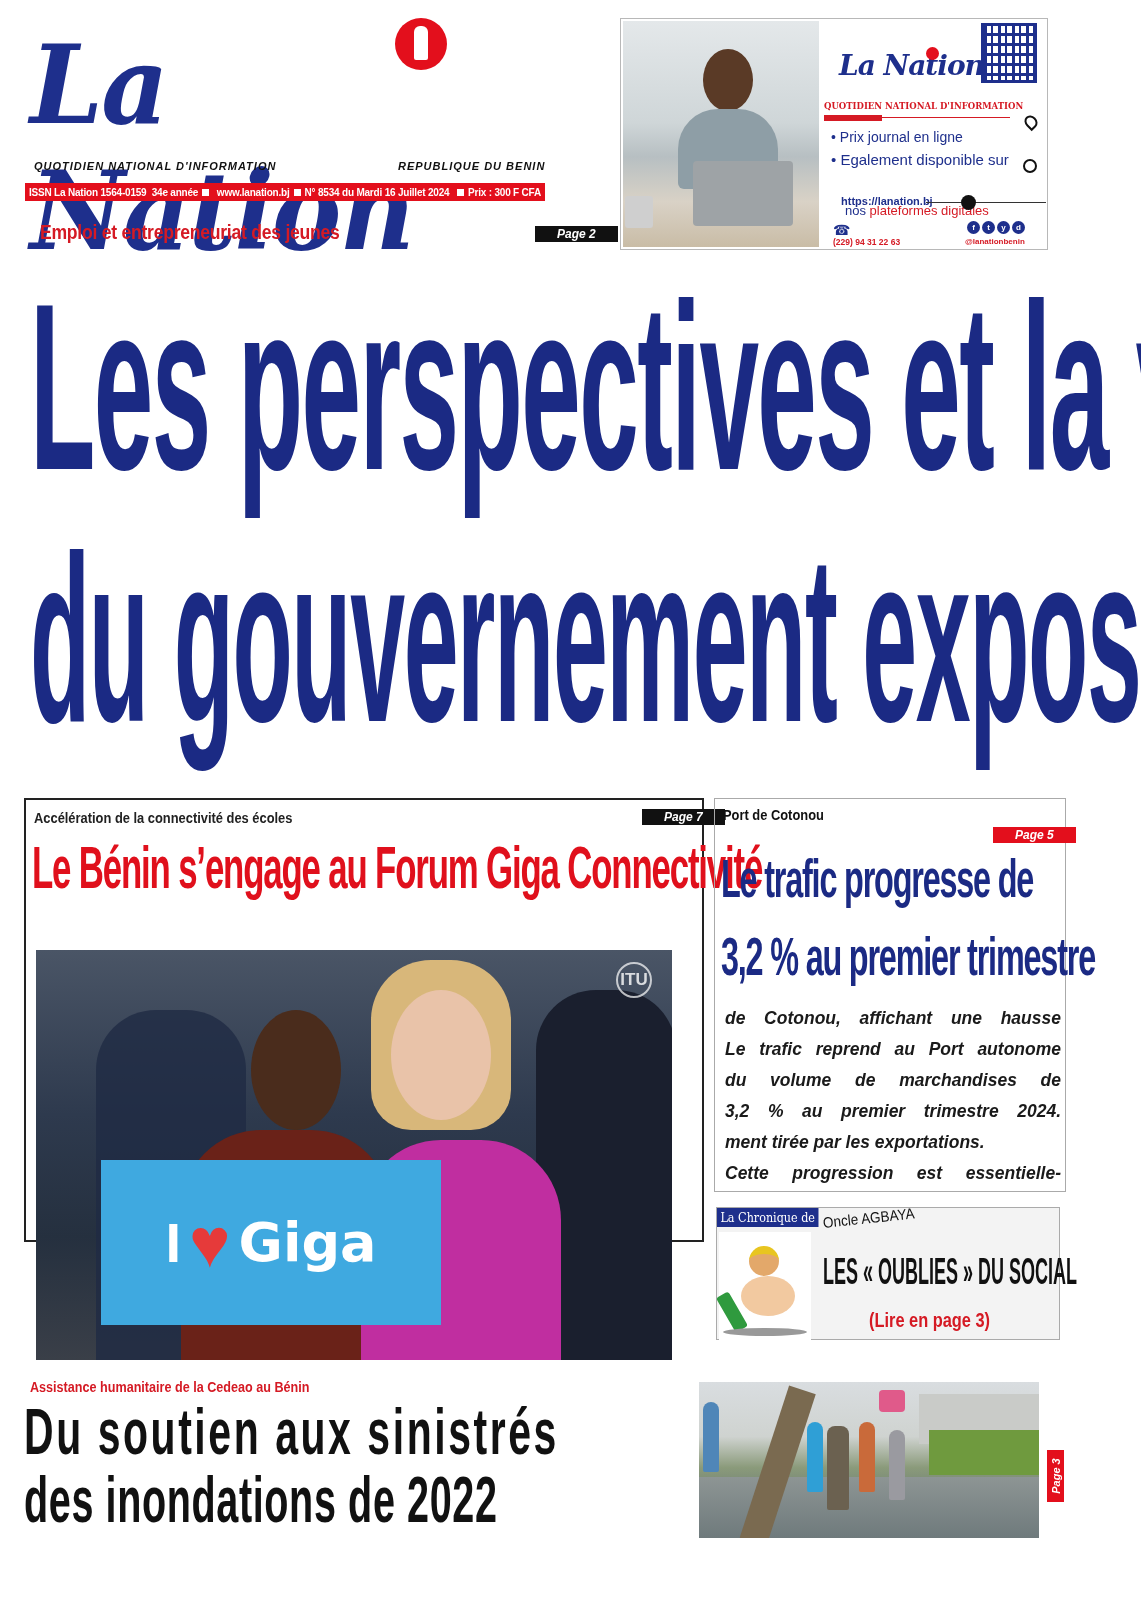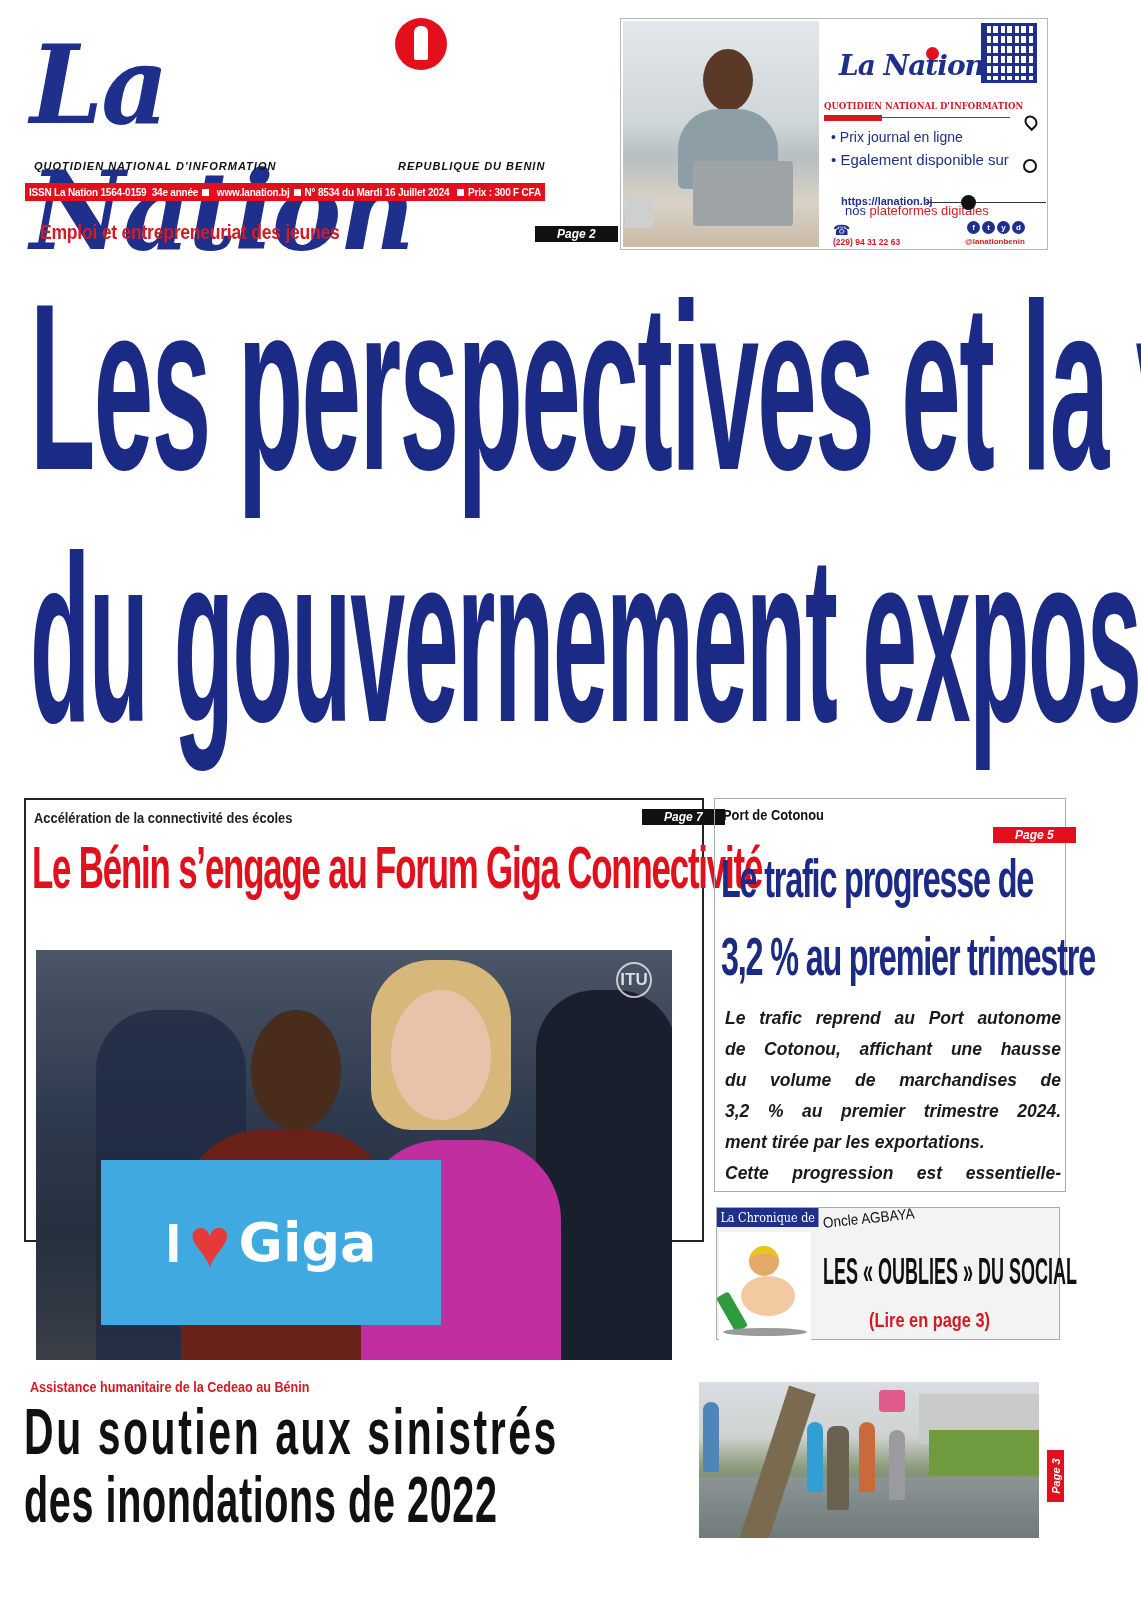--- a/index.html
+++ b/index.html
@@ -245,22 +245,22 @@
 </div>
 
 <div class="abs port-box">
   <div class="port-kicker">Port de Cotonou</div>
   <div class="port-page page-tag red">Page 5</div>
   <div class="port-title">
     <div>Le trafic progresse de</div>
     <div>3,2 % au premier trimestre</div>
   </div>
   <div class="port-body">
+    <span class="ln">de Cotonou, affichant une hausse</span>
     <span class="ln">Le trafic reprend au Port autonome</span>
-    <span class="ln">de Cotonou, affichant une hausse</span>
     <span class="ln">du volume de marchandises de</span>
     <span class="ln">3,2 % au premier trimestre 2024.</span>
     <span class="ln last">ment tirée par les exportations.</span>
     <span class="ln">Cette progression est essentielle-</span>
   </div>
 </div>
 
 <div class="abs chron">
   <div class="chron-cartoon">
     <div class="cc-head"></div>

